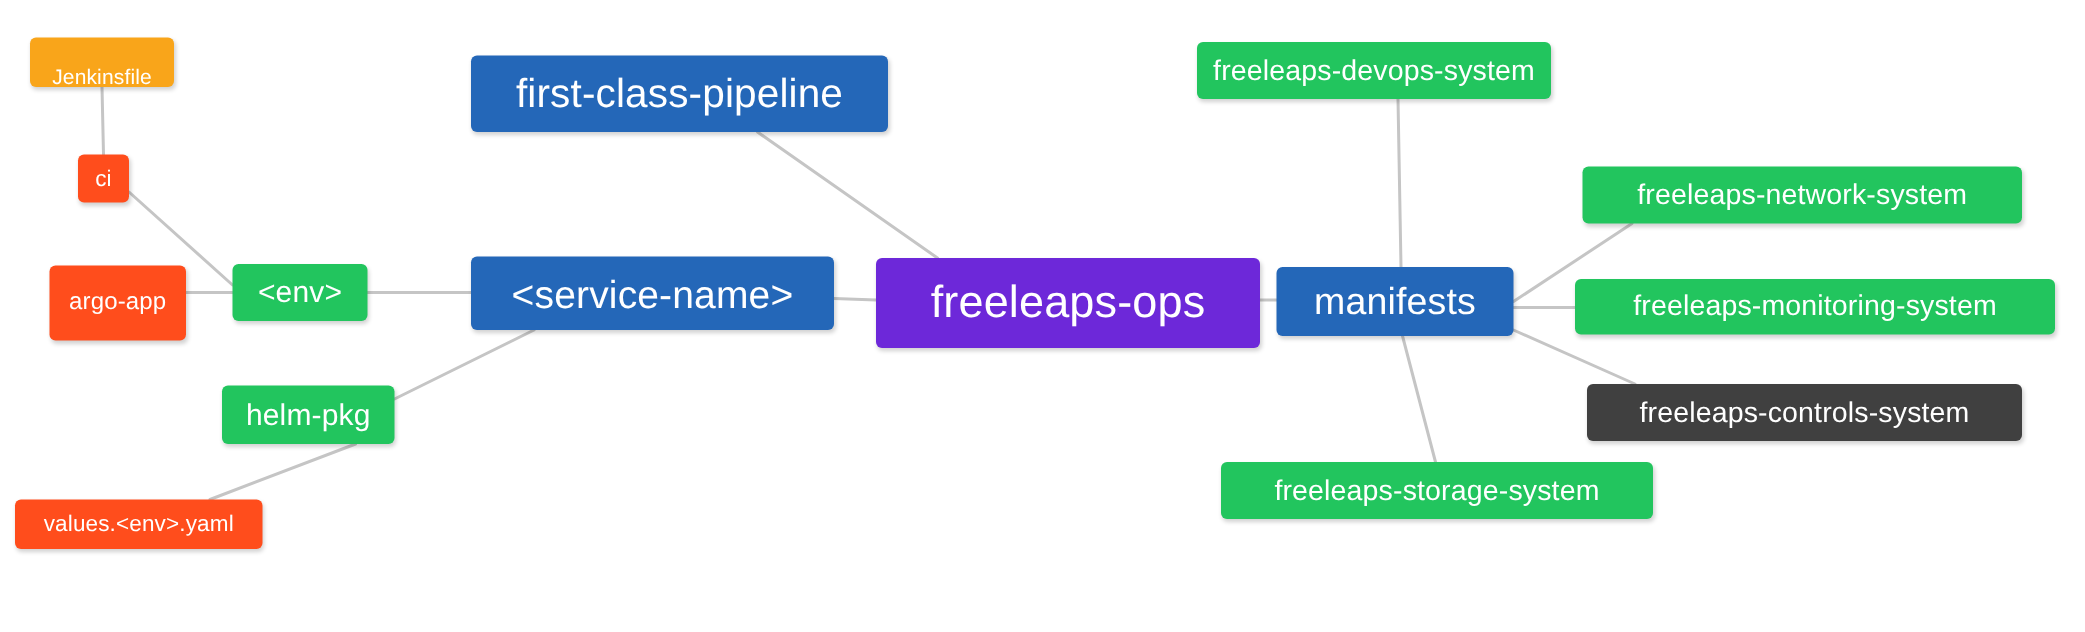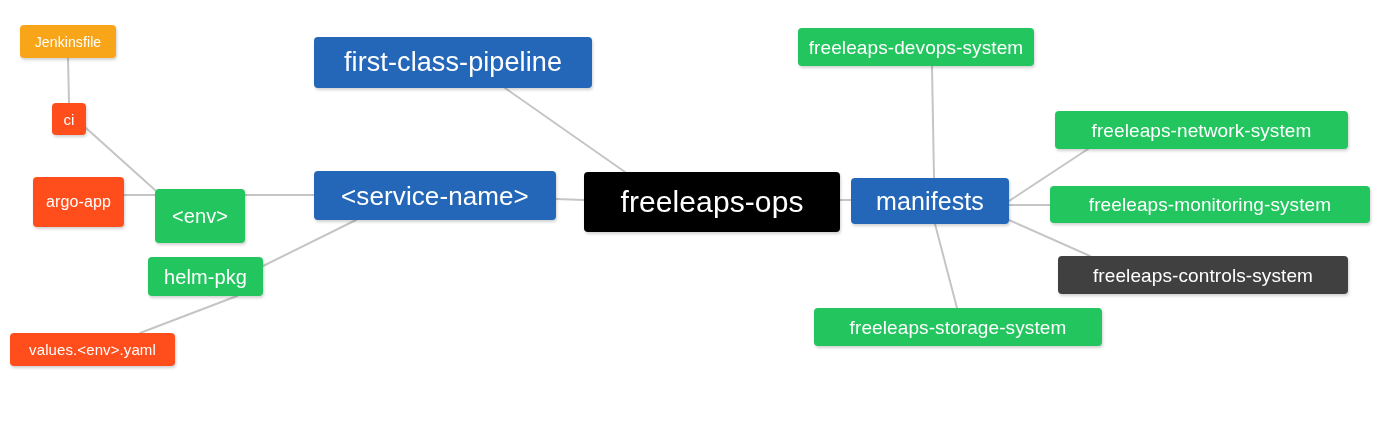--- a/index.html
+++ b/index.html
@@ -56,45 +56,45 @@
       <line x1="556" y1="199" x2="584" y2="200" stroke="#c5c5c5" stroke-width="2" stroke-linecap="round"></line>
       <line x1="505" y1="88" x2="625" y2="172" stroke="#c5c5c5" stroke-width="2" stroke-linecap="round"></line>
       <line x1="840" y1="200" x2="851" y2="200" stroke="#c5c5c5" stroke-width="2" stroke-linecap="round"></line>
       <line x1="934" y1="178" x2="932" y2="66" stroke="#c5c5c5" stroke-width="2" stroke-linecap="round"></line>
       <line x1="1009" y1="201" x2="1088" y2="149" stroke="#c5c5c5" stroke-width="2" stroke-linecap="round"></line>
       <line x1="1009" y1="205" x2="1050" y2="205" stroke="#c5c5c5" stroke-width="2" stroke-linecap="round"></line>
       <line x1="1009" y1="220" x2="1090" y2="256" stroke="#c5c5c5" stroke-width="2" stroke-linecap="round"></line>
       <line x1="935" y1="224" x2="957" y2="308" stroke="#c5c5c5" stroke-width="2" stroke-linecap="round"></line>
     </svg>
   <div id="node-layer">
-      <div class="node" style="left: 20px; top: 25px; width: 96px; height: 33px; background: rgb(249, 165, 26); font-size: 14px;">
+      <div class="node" style="left: 20px; top: 25px; width: 96px; height: 33px; background: rgb(249, 165, 26); font-size: 14px; align-items: flex-end;">
         <span class="node-label">Jenkinsfile</span>
       </div>
       <div class="node" style="left: 52px; top: 103px; width: 34px; height: 32px; background: rgb(255, 77, 28); font-size: 15px;">
         <span class="node-label">ci</span>
       </div>
       <div class="node" style="left: 33px; top: 177px; width: 91px; height: 50px; background: rgb(255, 77, 28); font-size: 16px;">
         <span class="node-label">argo-app</span>
       </div>
-      <div class="node" style="left: 155px; top: 176px; width: 90px; height: 54px; background: rgb(34, 197, 94); font-size: 20px; margin-top: 13px;">
+      <div class="node" style="left: 155px; top: 176px; width: 90px; height: 38px; background: rgb(34, 197, 94); font-size: 20px;">
         <span class="node-label">&lt;env&gt;</span>
       </div>
       <div class="node" style="left: 148px; top: 257px; width: 115px; height: 39px; background: rgb(34, 197, 94); font-size: 20px;">
         <span class="node-label">helm-pkg</span>
       </div>
       <div class="node" style="left: 10px; top: 333px; width: 165px; height: 33px; background: rgb(255, 77, 28); font-size: 15px;">
         <span class="node-label">values.&lt;env&gt;.yaml</span>
       </div>
       <div class="node" style="left: 314px; top: 171px; width: 242px; height: 49px; background: rgb(36, 103, 184); font-size: 26px;">
         <span class="node-label">&lt;service-name&gt;</span>
       </div>
       <div class="node" style="left: 314px; top: 37px; width: 278px; height: 51px; background: rgb(36, 103, 184); font-size: 27px;">
         <span class="node-label">first-class-pipeline</span>
       </div>
-      <div class="node" style="left: 584px; top: 172px; width: 256px; height: 60px; background: #000000; font-size: 30px;">
+      <div class="node" style="left: 584px; top: 172px; width: 256px; height: 60px; background: #6d28d9; font-size: 30px;">
         <span class="node-label">freeleaps-ops</span>
       </div>
       <div class="node" style="left: 851px; top: 178px; width: 158px; height: 46px; background: rgb(36, 103, 184); font-size: 25px;">
         <span class="node-label">manifests</span>
       </div>
       <div class="node" style="left: 798px; top: 28px; width: 236px; height: 38px; background: rgb(34, 197, 94); font-size: 19px;">
         <span class="node-label">freeleaps-devops-system</span>
       </div>
       <div class="node" style="left: 1055px; top: 111px; width: 293px; height: 38px; background: rgb(34, 197, 94); font-size: 19px;">
         <span class="node-label">freeleaps-network-system</span>

